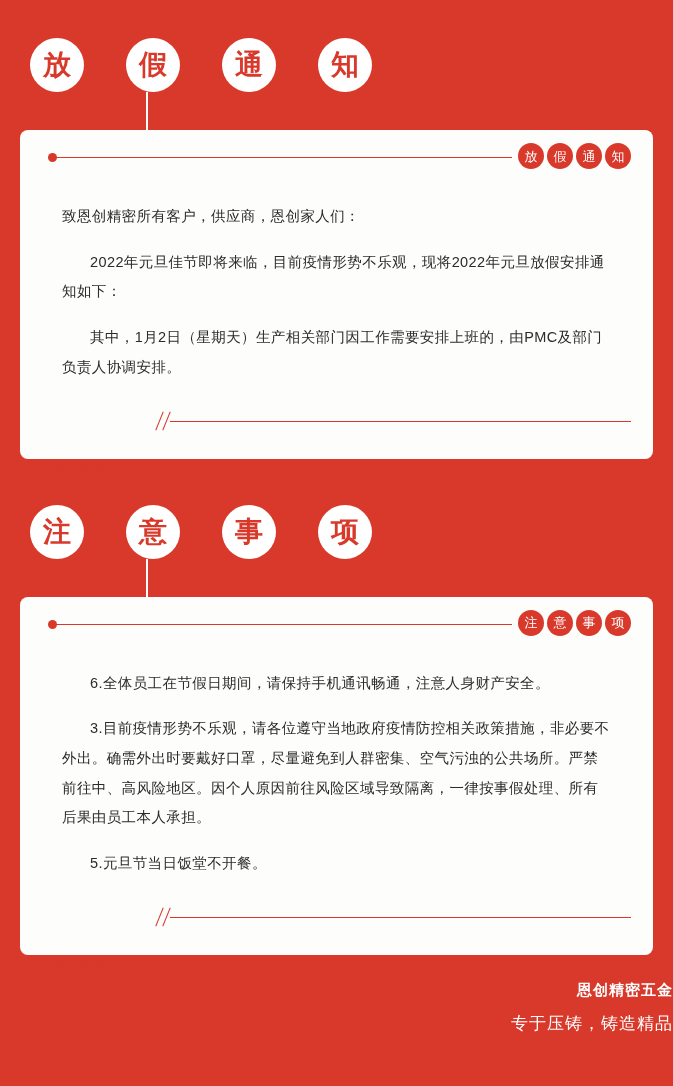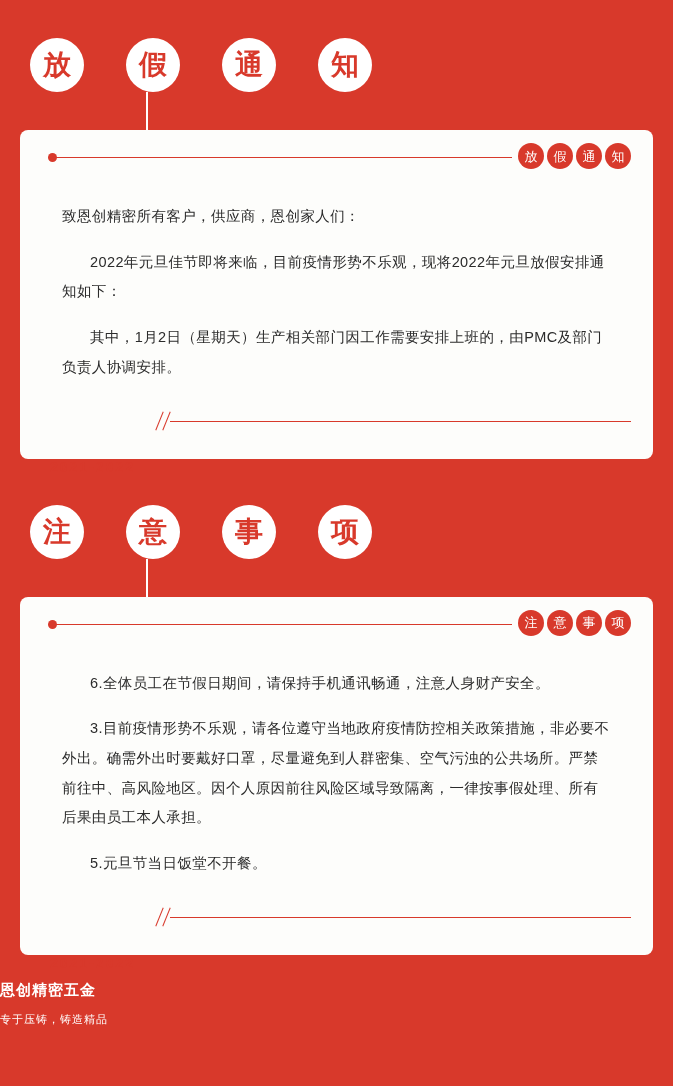--- a/index.html
+++ b/index.html
@@ -165,32 +165,32 @@
     content: "";
     position: absolute;
     left: 10px; top: 2px;
     width: 1px; height: 20px;
     background: #d8392b;
     transform: rotate(22deg);
   }
 
   
   .footer {
-    text-align: left;
+    text-align: right;
     color: #ffffff;
     padding-top: 26px;
   }
   .footer .f1 {
     font-size: 15px;
     font-weight: bold;
     letter-spacing: 1px;
     margin-bottom: 12px;
   }
   .footer .f2 {
-    font-size: 11px;
+    font-size: 17px;
     letter-spacing: 1px;
     font-family: Liberation Mono, monospace;
   }
 
   .spacer-top { height: 38px; }
   .spacer-mid { height: 46px; }
 </style>
 </head>
 <body>
 

